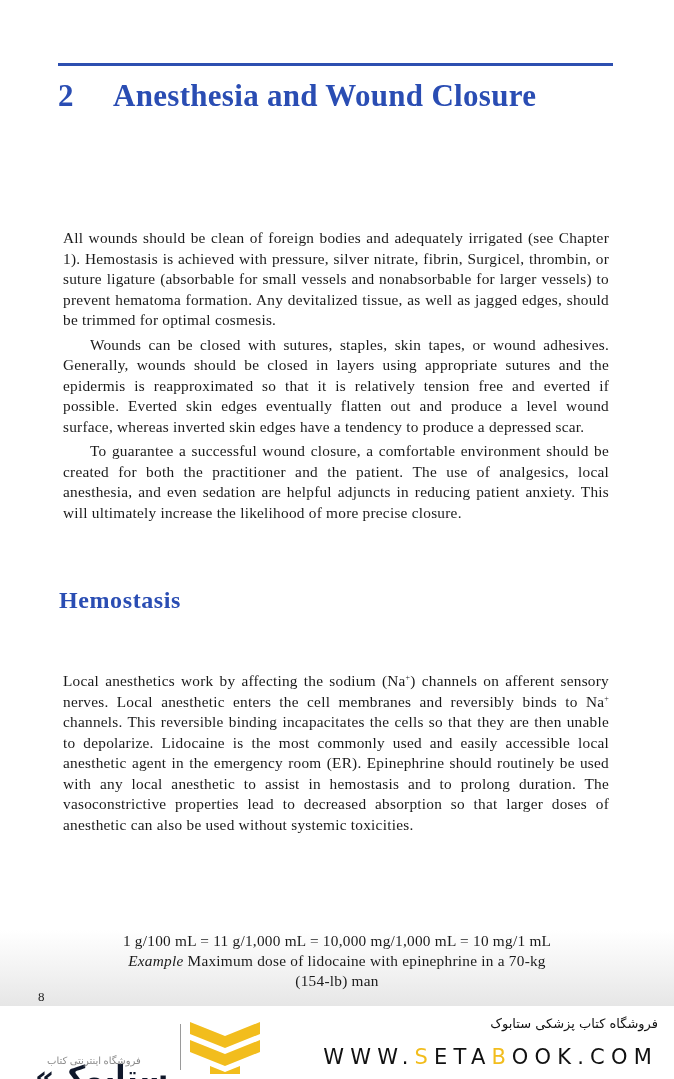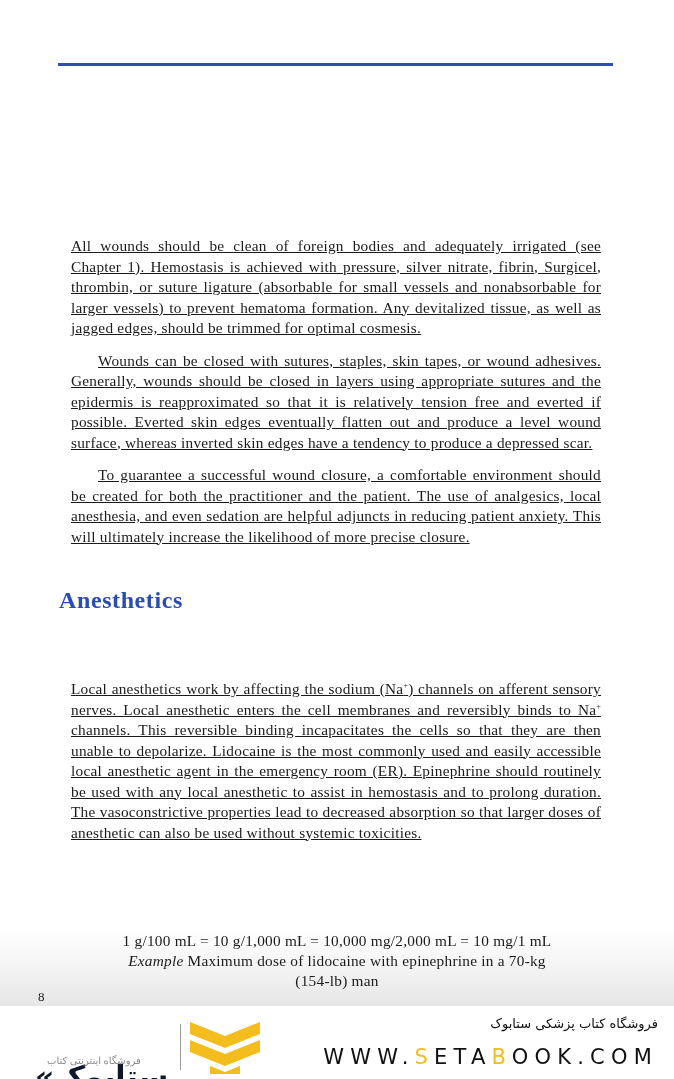--- a/index.html
+++ b/index.html
@@ -21,21 +21,21 @@
     position:absolute; left:58px; top:78px; margin:0;
     font-size:31px; font-weight:bold; color:#2a4db3;
     letter-spacing:0.3px; white-space:nowrap;
   }
   .chapter-title .num { display:inline-block; width:55px; }
   .body-text {
     position:absolute; left:59px; width:554px;
     font-size:15.3px; line-height:20.5px; text-align:justify;
     letter-spacing:0.25px; margin:0;
   }
-  .body-text p { margin:12px;text-decoration:underline; }
+  .body-text p { margin:4px; }
   .body-text p.indent { text-indent:27px; }
   .sec-intro { top:224px; }
   .h-anesthesia {
     position:absolute; left:59px; top:587px; margin:0;
     font-size:24px; font-weight:bold; color:#2a4db3; letter-spacing:0.6px;
   }
   .h-local {
     position:absolute; left:59px; top:626px; margin:0;
     font-size:18px; font-weight:bold; color:#111; letter-spacing:0.3px;
   }
@@ -74,34 +74,37 @@
     position:absolute; right:16px; top:1045px; font-family:"DejaVu Sans", sans-serif;
     font-size:21px; color:#111; letter-spacing:6.2px; white-space:nowrap;text-align:center;
   }
   .store-url .hl { color:#f2bd1d; }
 </style>
 </head>
 <body>
 
 <div class="page">
   <div class="rule"></div>
+  <h1 class="chapter-title">
+    <span class="num">2</span><span>Anesthesia and Wound Closure</span>
+  </h1>
 
   <div class="body-text sec-intro">
     <p>All wounds should be clean of foreign bodies and adequately irrigated (see Chapter 1). Hemostasis is achieved with pressure, silver nitrate, fibrin, Surgicel, thrombin, or suture ligature (absorbable for small vessels and nonabsorbable for larger vessels) to prevent hematoma formation. Any devitalized tissue, as well as jagged edges, should be trimmed for optimal cosmesis.</p>
     <p class="indent">Wounds can be closed with sutures, staples, skin tapes, or wound adhesives. Generally, wounds should be closed in layers using appropriate sutures and the epidermis is reapproximated so that it is relatively tension free and everted if possible. Everted skin edges eventually flatten out and produce a level wound surface, whereas inverted skin edges have a tendency to produce a depressed scar.</p>
     <p class="indent">To guarantee a successful wound closure, a comfortable environment should be created for both the practitioner and the patient. The use of analgesics, local anesthesia, and even sedation are helpful adjuncts in reducing patient anxiety. This will ultimately increase the likelihood of more precise closure.</p>
   </div>
 
-  <h2 class="h-anesthesia">Anesthetics</h2>
+  <h2 class="h-anesthesia">Hemostasis</h2>
 
   <div class="body-text sec-local">
     <p><span>Local anesthetics work by affecting the sodium (Na</span><sup>+</sup><span>) channels on afferent sensory nerves. Local anesthetic enters the cell membranes and reversibly binds to Na</span><sup>+</sup><span> channels. This reversible binding incapacitates the cells so that they are then unable to depolarize. Lidocaine is the most commonly used and easily accessible local anesthetic agent in the emergency room (ER). Epinephrine should routinely be used with any local anesthetic to assist in hemostasis and to prolong duration. The vasoconstrictive properties lead to decreased absorption so that larger doses of anesthetic can also be used without systemic toxicities.</span></p>
   </div>
 
-  <p class="formula f1">1 g/100 mL = 10 g/1,000 mL = 10,000 mg/2,000 mL = 10 mg/1 mL</p>
+  <p class="formula f1">1 g/100 mL = 11 g/1,000 mL = 10,000 mg/1,000 mL = 10 mg/1 mL</p>
   <p class="formula f2"><em>Example</em><span> Maximum dose of lidocaine with epinephrine in a 70-kg</span></p>
   <p class="formula f3">(154-lb) man</p>
 
   <div class="page-number">8</div>
 </div>
 
 <div class="footer"></div>
 <div class="logo-text-block">
   <div class="logo-mark-fa">«ستابوک</div>
   <div class="logo-sub-fa">فروشگاه اینترنتی کتاب</div>

